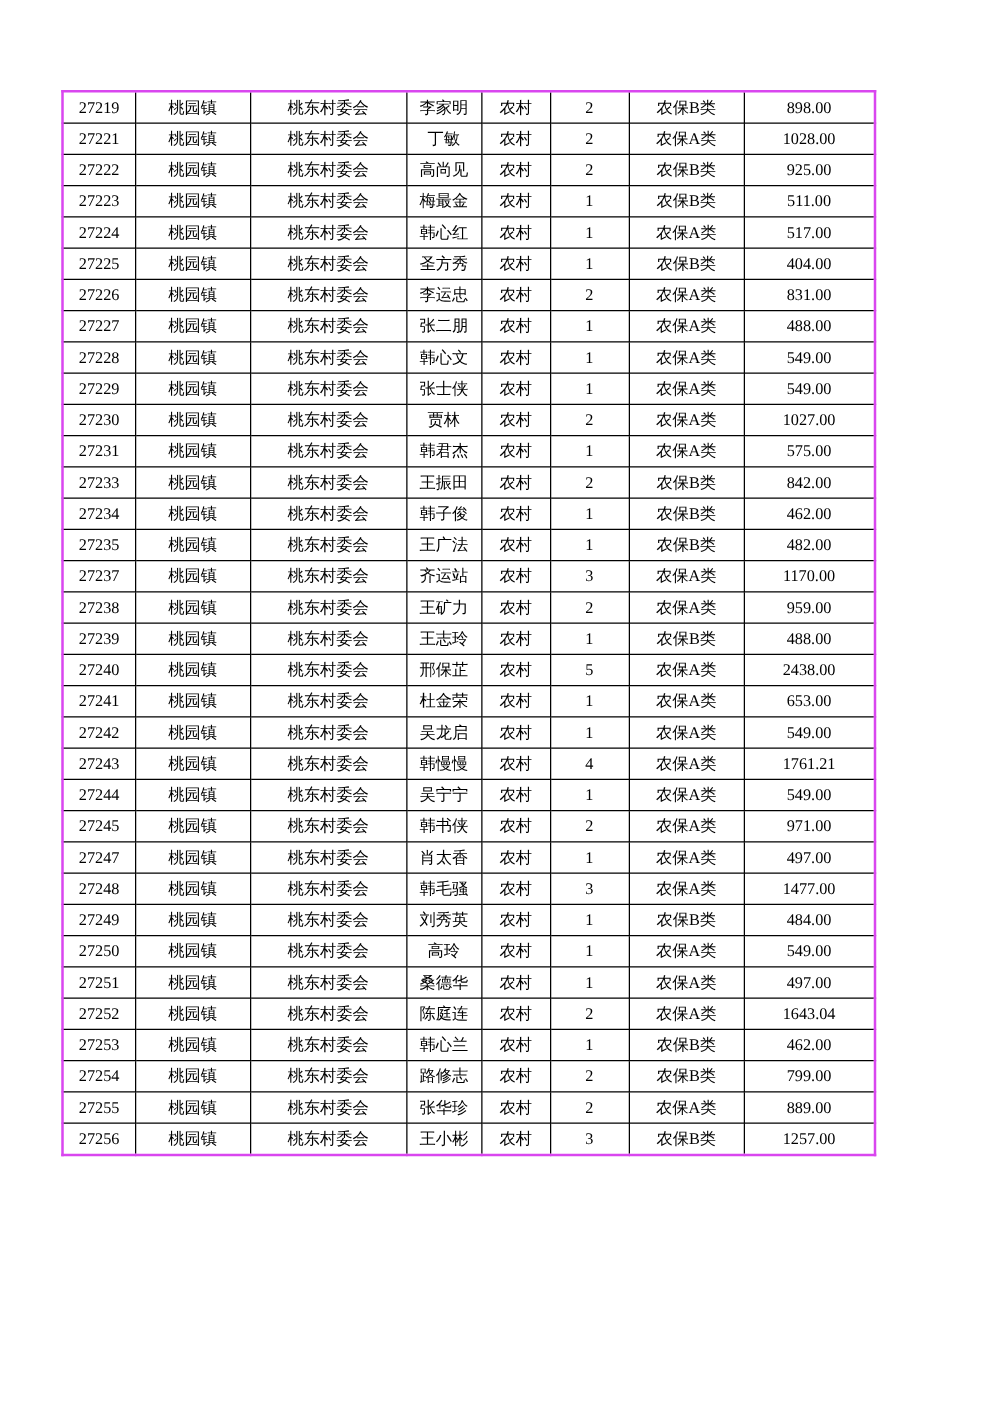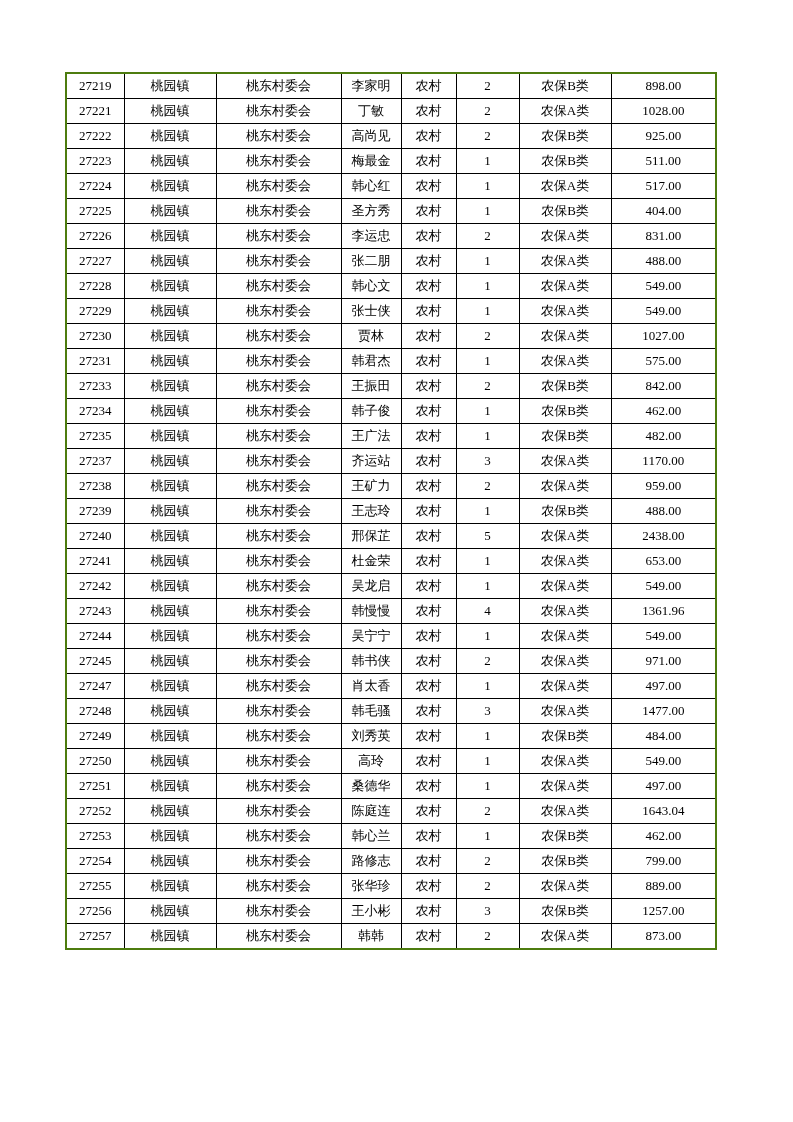--- a/index.html
+++ b/index.html
@@ -11,26 +11,26 @@
     position: relative;
     width: 793px;
     height: 1122px;
     background: #ffffff;
     font-family: "Liberation Serif", "DejaVu Serif", serif;
     color: #000000;
     overflow: hidden;
   }
   table.data-table {
     position: absolute;
-    left: 65px;
+    left: 49px;
     top: 72px;
     width: 650px;
     border-collapse: collapse;
     table-layout: fixed;
-    border: 2px solid #4d7c0f;
+    border: 2px solid #d946ef;
   }
   table.data-table td {
     border: 1px solid #000000;
     height: 24px;
     padding: 0 2px;
     text-align: center;
     vertical-align: middle;
     font-size: 13px;
     line-height: 24px;
     color: #000000;
@@ -273,21 +273,21 @@
           <td>549.00</td>
         </tr>
         <tr>
           <td>27243</td>
           <td>桃园镇</td>
           <td>桃东村委会</td>
           <td>韩慢慢</td>
           <td>农村</td>
           <td>4</td>
           <td>农保A类</td>
-          <td>1361.96</td>
+          <td>1761.21</td>
         </tr>
         <tr>
           <td>27244</td>
           <td>桃园镇</td>
           <td>桃东村委会</td>
           <td>吴宁宁</td>
           <td>农村</td>
           <td>1</td>
           <td>农保A类</td>
           <td>549.00</td>
@@ -394,26 +394,16 @@
         </tr>
         <tr>
           <td>27256</td>
           <td>桃园镇</td>
           <td>桃东村委会</td>
           <td>王小彬</td>
           <td>农村</td>
           <td>3</td>
           <td>农保B类</td>
           <td>1257.00</td>
-        </tr>
-        <tr>
-          <td>27257</td>
-          <td>桃园镇</td>
-          <td>桃东村委会</td>
-          <td>韩韩</td>
-          <td>农村</td>
-          <td>2</td>
-          <td>农保A类</td>
-          <td>873.00</td>
         </tr>
       </tbody>
   </table>
 </div>
 
 </body></html>

